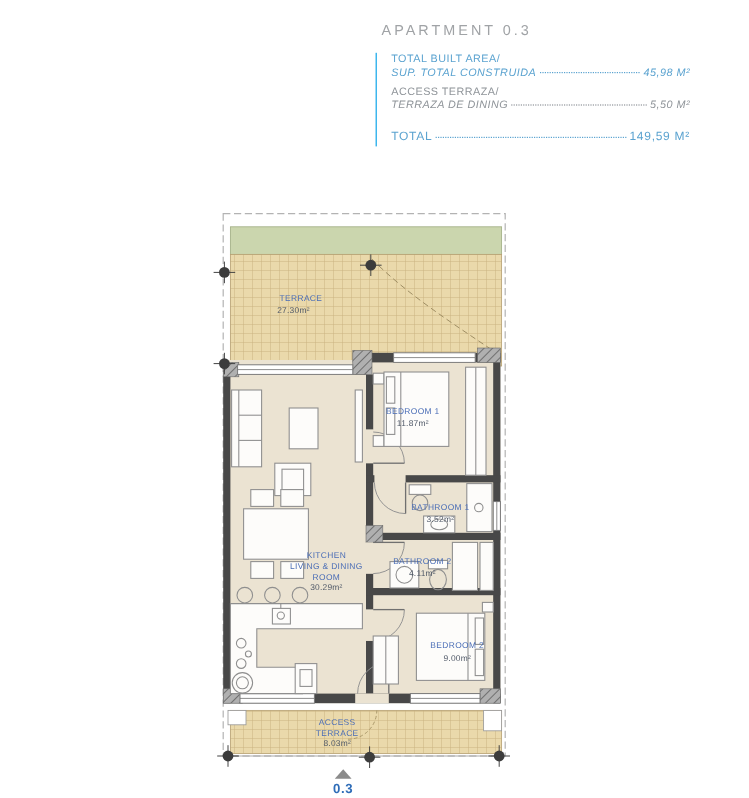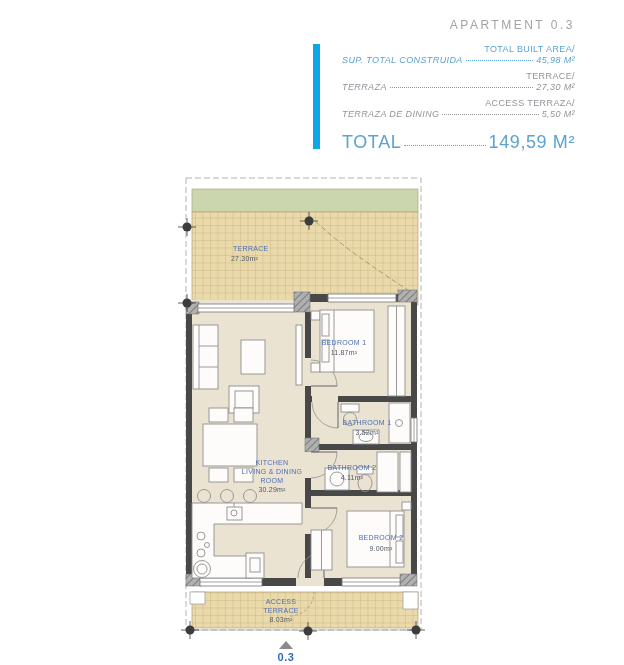--- a/index.html
+++ b/index.html
@@ -1,28 +1,28 @@
 <!DOCTYPE html>
 <html><head>
 <meta charset="utf-8">
 <style>
   html,body{margin:0;padding:0;background:#fff;}
   #page{position:relative;width:624px;height:665px;background:#fff;overflow:hidden;
-        font-family:"Liberation Sans",sans-serif;text-align:right;}
+        font-family:"Liberation Sans",sans-serif;}
   
   #hdr{position:absolute;left:313px;top:18px;width:262px;}
   .title{padding-left:5px;font-size:12px;letter-spacing:2.5px;color:#a0a3a6;margin-bottom:12px;}
-  .specswrap{border-left:7px solid #0ea5e9;padding-left:22px;}
+  .specswrap{border-left:1px solid #0ea5e9;padding-left:12px;}
   .spec{margin-bottom:6px;font-size:9px;letter-spacing:.4px;color:#8f9499;}
   .spec.hl{color:#5ba3d0;}
   .l1{line-height:10.5px;}
   .l2{display:flex;align-items:baseline;line-height:10.5px;font-style:italic;}
   .dots{flex:1;border-bottom:1.5px dotted currentColor;margin:0 3px;transform:translateY(-2px);}
   .val{white-space:nowrap;}
-  .totalrow{display:flex;align-items:baseline;color:#5ba3d0;font-size:18px;
+  .totalrow{display:flex;align-items:baseline;color:#5ba3d0;font-size:10px;
             letter-spacing:.6px;margin-top:16px;line-height:14px;}
   
   svg{position:absolute;left:0;top:0;}
   .rname{font-size:7px;fill:#4a6db6;letter-spacing:.3px;}
   .rarea{font-size:7px;fill:#4f5867;letter-spacing:.2px;}
   .marker{font-size:11px;font-weight:bold;fill:#2f6db8;letter-spacing:.5px;}
 </style>
 </head>
 <body>
 
@@ -30,28 +30,20 @@
 
   <div id="hdr">
     <div class="title">APARTMENT 0.3</div>
     <div class="specswrap">
       <div class="spec hl">
         <div class="l1">TOTAL BUILT AREA/</div>
         <div class="l2">
             <span>SUP. TOTAL CONSTRUIDA</span>
             <span class="dots"></span>
             <span class="val">45,98 M²</span>
-          </div>
-      </div>
-      <div class="spec">
-        <div class="l1">TERRACE/</div>
-        <div class="l2">
-            <span>TERRAZA</span>
-            <span class="dots"></span>
-            <span class="val">27,30 M²</span>
           </div>
       </div>
       <div class="spec">
         <div class="l1">ACCESS TERRAZA/</div>
         <div class="l2">
             <span>TERRAZA DE DINING</span>
             <span class="dots"></span>
             <span class="val">5,50 M²</span>
           </div>
       </div>

